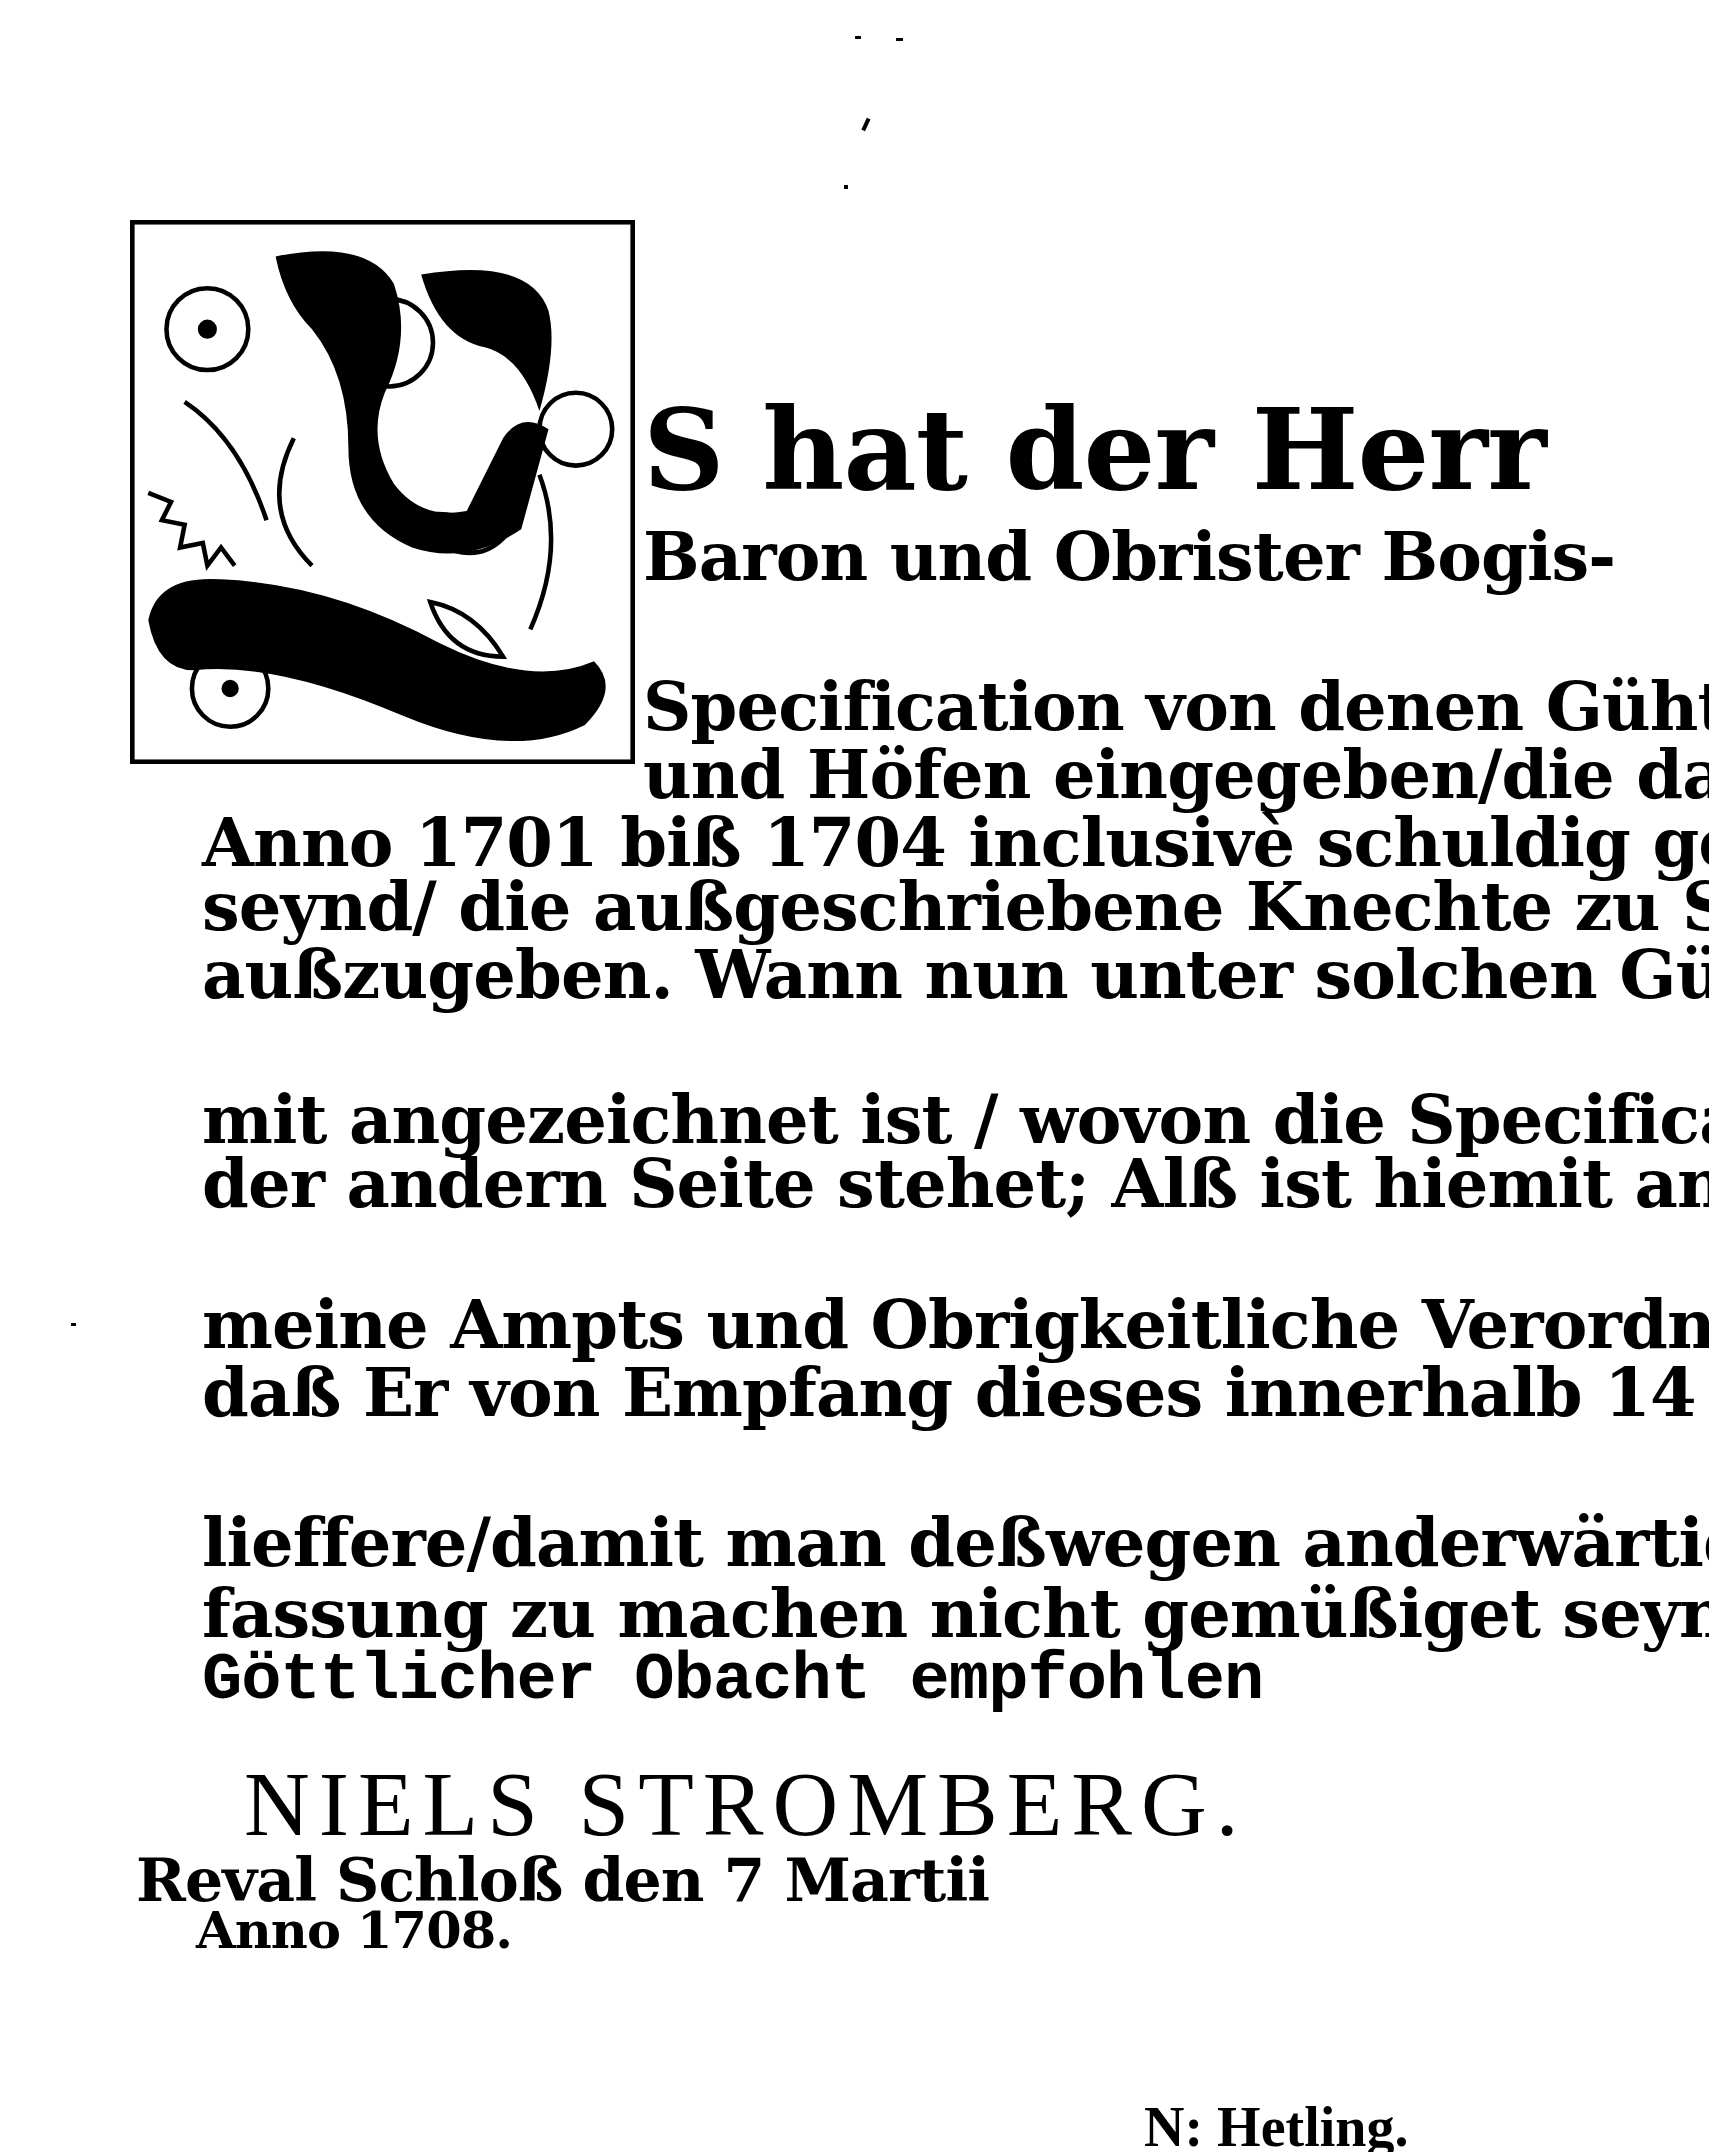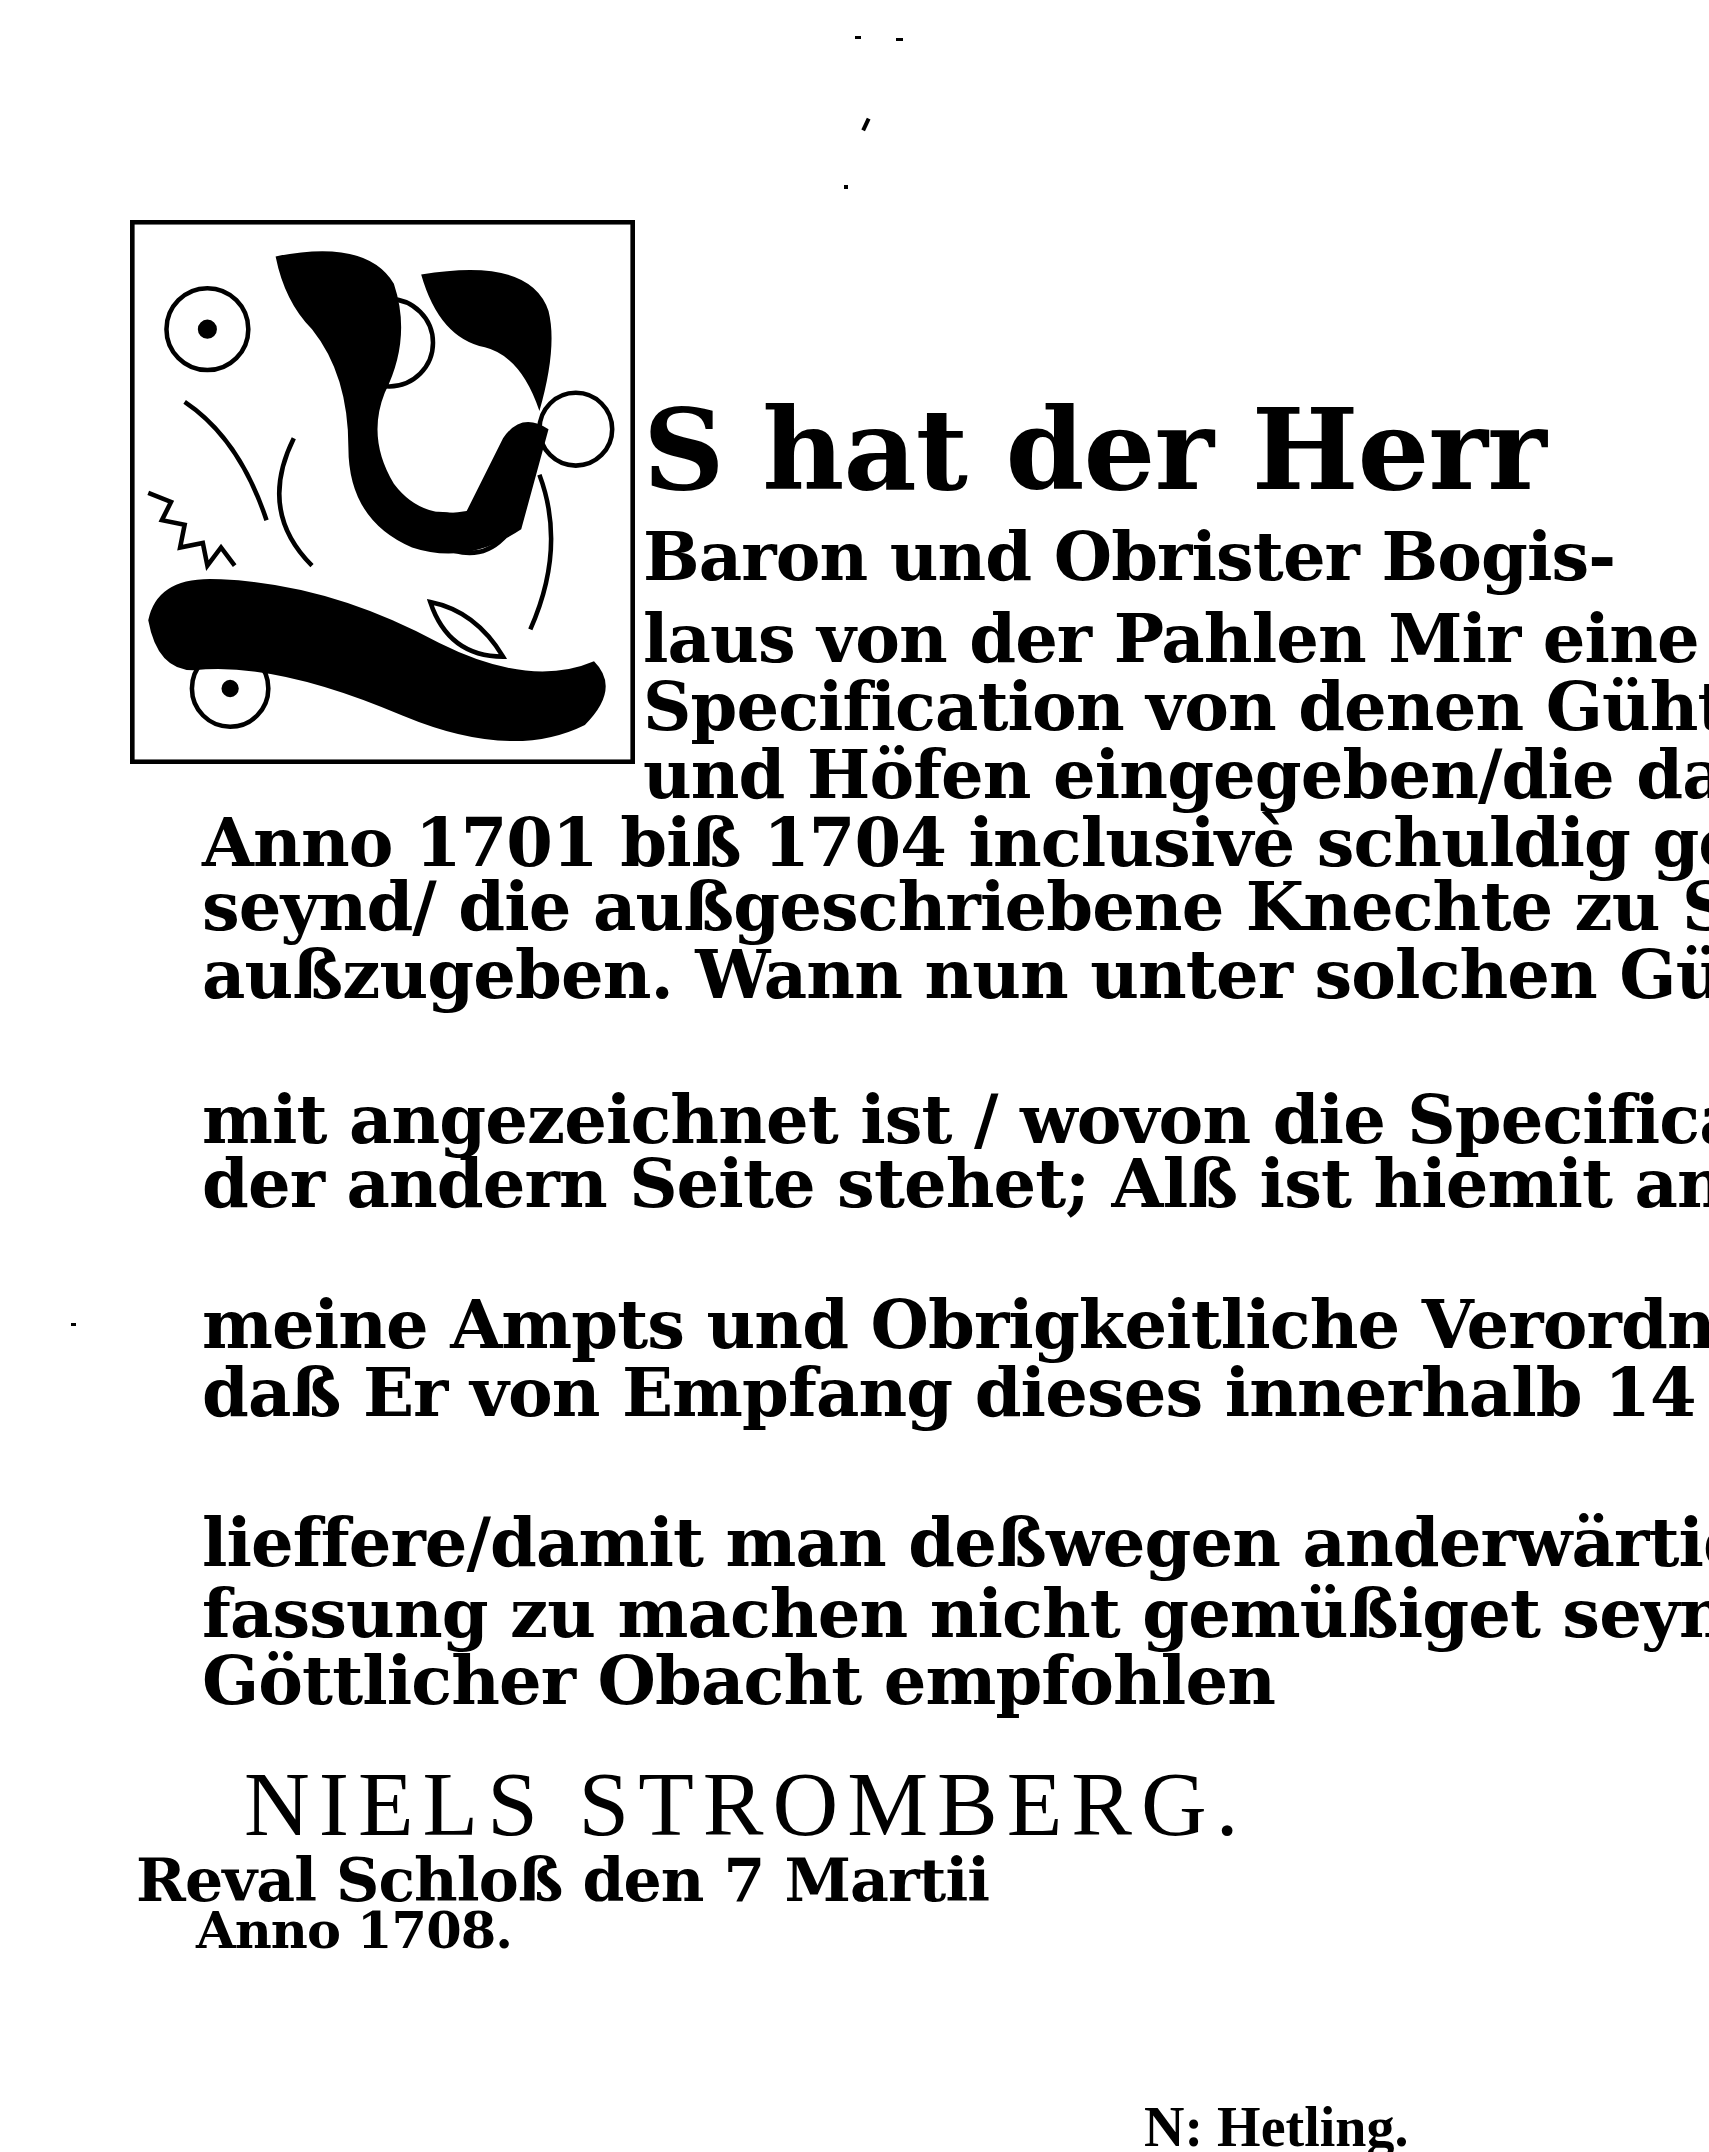--- a/index.html
+++ b/index.html
@@ -39,36 +39,35 @@
     </g>
 
     <path fill="#000" d="M160 40 q100 -20 130 30 q20 60 -10 120 q-20 50 10 100 q30 40 80 30 l40 -80 q20 -30 50 -10 l-30 110 q-60 40 -120 20 q-70 -30 -70 -110 q0 -80 -40 -130 q-30 -30 -40 -80z"></path>
     <path fill="#000" d="M320 60 q120 -20 140 40 q10 40 -10 110 q-20 -60 -60 -70 q-50 -10 -70 -80z"></path>
     <path fill="#000" d="M20 440 q10 -50 80 -45 q120 5 240 70 q100 50 170 20 q30 30 -10 70 q-80 40 -200 -10 q-140 -60 -230 -50 q-40 0 -50 -55z"></path>
   </svg>
 
   <div class="line frak title-line" style="left:643px; top:393px;">S hat der Herr</div>
 
   <div class="line frak body-line" style="left:643px; top:523px;">Baron und Obrister Bogis-</div>
-  <div class="line frak body-line" style="left:643px; top:605px;">laus von der Pahlen Mir eine</div>
   <div class="line frak body-line" style="left:643px; top:673px;">Specification von denen Gühtern</div>
   <div class="line frak body-line" style="left:643px; top:741px;">und Höfen eingegeben/die da seit</div>
 
   <div class="line frak body-line" style="left:202px; top:809px;">Anno 1701 biß 1704 inclusivè schuldig geblieben</div>
   <div class="line frak body-line" style="left:202px; top:873px;">seynd/ die außgeschriebene Knechte zu Soldaten</div>
   <div class="line frak body-line" style="left:202px; top:941px;">außzugeben. Wann nun unter solchen Güh-</div>
   <div class="line frak body-line" style="left:202px; top:1086px;">mit angezeichnet ist / wovon die Specification auf</div>
   <div class="line frak body-line" style="left:202px; top:1150px;">der andern Seite stehet; Alß ist hiemit an</div>
 
   <div class="line frak body-line" style="left:202px; top:1291px;">meine Ampts und Obrigkeitliche Verordnung/</div>
   <div class="line frak body-line" style="left:202px; top:1359px;">daß Er von Empfang dieses innerhalb 14 Tagen</div>
 
   <div class="line frak body-line" style="left:202px; top:1509px;">lieffere/damit man deßwegen anderwärtige Ver-</div>
   <div class="line frak body-line" style="left:202px; top:1580px;">fassung zu machen nicht gemüßiget seyn möge.</div>
-  <div class="line frak body-line" style="left:202px; top:1647px;">Göttlicher Obacht empfohlen</div>
+  <div class="line frak body-line" style="left:202px; top:1647px;font-family:Liberation Mono, monospace;">Göttlicher Obacht empfohlen</div>
 
   <div class="line sig" style="left:244px; top:1759px;">NIELS STROMBERG.</div>
 
   <div class="line frak body-line" style="left:136px; top:1850px; font-size:60px;">Reval Schloß den 7 Martii</div>
   <div class="line frak body-line" style="left:196px; top:1905px; font-size:51px;">Anno 1708.</div>
 
   <div class="line roman" style="left:1144px; top:2091px; font-size:56px; font-weight:bold;">N: Hetling.</div>
 
   <div class="speck" style="left:855px;top:36px;width:5.5px;height:2.7px;"></div>
   <div class="speck" style="left:896px;top:38px;width:7.3px;height:2.7px;"></div>

